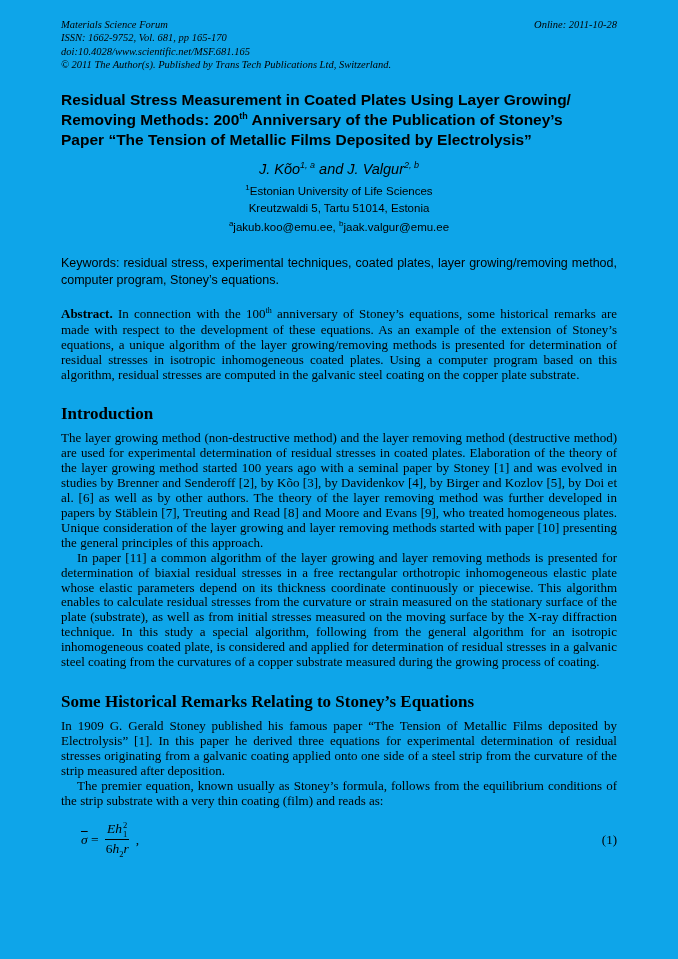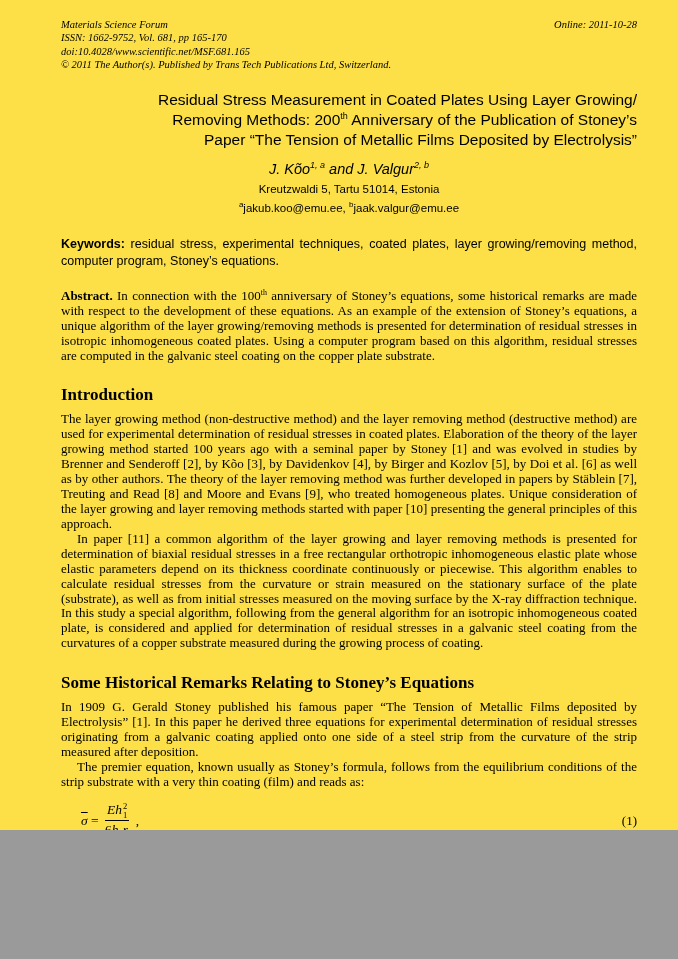--- a/index.html
+++ b/index.html
@@ -1,46 +1,46 @@
 <!DOCTYPE html>
 <html><head>
 <meta charset="utf-8">
 <style>
   * { margin: 0; padding: 0; box-sizing: border-box; }
   html, body { background: #9a9a9a; }
   .page {
     width: 678px;
-    height: 830px;
+    height: 959px;
     margin: 0 auto;
-    background: #fde047;
+    background: #0ea5e9;
     color: #000000;
-    padding: 18px 41px 20px 61px;
+    padding: 18px 61px 20px 61px;
     font-family: "Liberation Serif", "DejaVu Serif", serif;
     font-size: 13px;
     overflow: hidden;
     position: relative;
   }
 
   
   .pub-header {
     display: flex;
     justify-content: space-between;
     align-items: flex-start;
     font-style: italic;
     font-size: 10.5px;
     line-height: 1.28;
   }
   .pub-left div { white-space: nowrap; }
 
   
   .title {
     margin-top: 18px;
-    text-align: right;
+    text-align: left;
     font-family: "Liberation Sans", "DejaVu Sans", sans-serif;
-    font-weight: normal;
+    font-weight: bold;
     font-size: 15.5px;
     line-height: 1.3;
   }
   .title sup { font-size: 9px; }
 
   
   .authors {
     margin-top: 10px;
     text-align: center;
     font-family: "Liberation Sans", "DejaVu Sans", sans-serif;
@@ -60,21 +60,21 @@
   .affil sup { font-size: 8px; }
 
   
   .keywords {
     margin-top: 22px;
     font-family: "Liberation Sans", "DejaVu Sans", sans-serif;
     font-size: 12.5px;
     line-height: 1.35;
     text-align: justify;
   }
-  .keywords .label { font-weight: bold; }
+  .keywords .label { font-weight: normal; }
 
   
   .abstract {
     margin-top: 18px;
     text-align: justify;
     line-height: 1.16;
   }
   .abstract .label { font-weight: bold; }
   .abstract sup { font-size: 8px; }
 
@@ -98,21 +98,21 @@
     justify-content: space-between;
     align-items: center;
     padding-left: 20px;
   }
   .equation { font-size: 13.5px; }
   .equation i { font-style: italic; }
   .sigma-bar { font-style: italic; text-decoration: overline; }
   .frac {
     display: inline-flex;
     flex-direction: column;
-    align-items: flex-start;
+    align-items: center;
     vertical-align: middle;
     margin: 0 3px;
     text-align: center;
   }
   .frac .num {
     display: block;
     border-bottom: 1px solid #000;
     padding: 0 2px 1px 2px;
     line-height: 1.15;
   }
@@ -150,20 +150,21 @@
 
   <div class="title">
     <div>Residual Stress Measurement in Coated Plates Using Layer Growing/</div>
     <div><span>Removing Methods: 200</span><sup>th</sup><span> Anniversary of the Publication of Stoney’s</span></div>
     <div>Paper “The Tension of Metallic Films Deposited by Electrolysis”</div>
   </div>
 
   <div class="authors"><span>J. Kõo</span><sup>1, a</sup><span> and J. Valgur</span><sup>2, b</sup></div>
 
   <div class="affil">
+    <div><sup>1</sup><span>Estonian University of Life Sciences</span></div>
     <div>Kreutzwaldi 5, Tartu 51014, Estonia</div>
     <div><sup>a</sup><span>jakub.koo@emu.ee, </span><sup>b</sup><span>jaak.valgur@emu.ee</span></div>
   </div>
 
   <div class="keywords"><span class="label">Keywords:</span><span> residual stress, experimental techniques, coated plates, layer growing/removing method, computer program, Stoney’s equations.</span></div>
 
   <div class="abstract"><span class="label">Abstract.</span><span> In connection with the 100</span><sup>th</sup><span> anniversary of Stoney’s equations, some historical remarks are made with respect to the development of these equations. As an example of the extension of Stoney’s equations, a unique algorithm of the layer growing/removing methods is presented for determination of residual stresses in isotropic inhomogeneous coated plates. Using a computer program based on this algorithm, residual stresses are computed in the galvanic steel coating on the copper plate substrate.</span></div>
 
   <h2 class="section-heading">Introduction</h2>
   <p class="body-par">The layer growing method (non-destructive method) and the layer removing method (destructive method) are used for experimental determination of residual stresses in coated plates. Elaboration of the theory of the layer growing method started 100 years ago with a seminal paper by Stoney [1] and was evolved in studies by Brenner and Senderoff [2], by Kõo [3], by Davidenkov [4], by Birger and Kozlov [5], by Doi et al. [6] as well as by other authors. The theory of the layer removing method was further developed in papers by Stäblein [7], Treuting and Read [8] and Moore and Evans [9], who treated homogeneous plates. Unique consideration of the layer growing and layer removing methods started with paper [10] presenting the general principles of this approach.</p>

